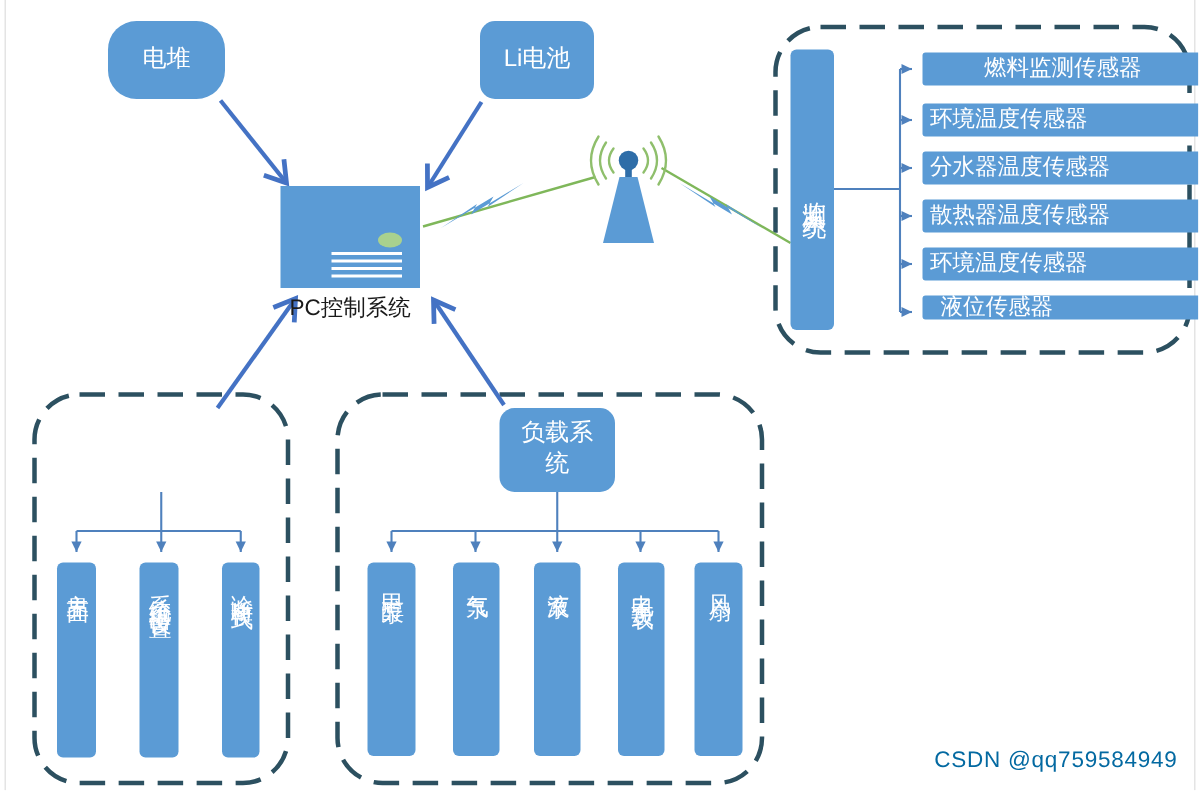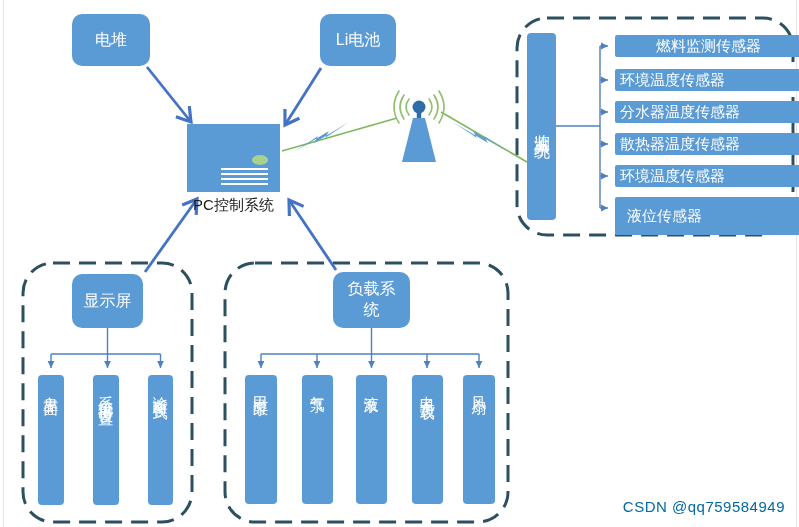--- a/index.html
+++ b/index.html
@@ -105,47 +105,46 @@
       <path d="M556,126 H600 M600,46 V208"></path>
       <line x1="600" y1="46" x2="608" y2="46" marker-end="url(#mTri)"></line>
       <line x1="600" y1="80" x2="608" y2="80" marker-end="url(#mTri)"></line>
       <line x1="600" y1="112" x2="608" y2="112" marker-end="url(#mTri)"></line>
       <line x1="600" y1="144" x2="608" y2="144" marker-end="url(#mTri)"></line>
       <line x1="600" y1="176" x2="608" y2="176" marker-end="url(#mTri)"></line>
       <line x1="600" y1="208" x2="608" y2="208" marker-end="url(#mTri)"></line>
     </g>
   </svg>
 
-  <div class="node hdr" style="left:72px; top:14px; width:78px; height:52px;">电堆</div>
+  <div class="node hdr" style="left:72px; top:14px; width:78px; height:52px;border-radius:19px;">电堆</div>
   <div class="node hdr" style="left:320px; top:14px; width:76px; height:52px;">Li电池</div>
 
   <div class="pcbox" style="left:187px; top:124px; width:93px; height:68px;">
     <div class="pc-led" style="left:65px; top:31px; width:16px; height:10px;"></div>
     <div class="pc-line" style="left:34px; top:44px; width:47px;"></div>
     <div class="pc-line" style="left:34px; top:49px; width:47px;"></div>
     <div class="pc-line" style="left:34px; top:54px; width:47px;"></div>
     <div class="pc-line" style="left:34px; top:59px; width:47px;"></div>
   </div>
   <div class="pc-label" style="left:187px; top:196px; width:93px;">PC控制系统</div>
 
-  <div class="node hdr" style="left:72px; top:274px; width:71px; height:54px;">显示屏</div>
   <div class="node vbox" style="left:38px; top:375px; width:26px; height:130px;">主界面</div>
   <div class="node vbox" style="left:93px; top:375px; width:26px; height:130px;">系统输出设置</div>
   <div class="node vbox" style="left:148px; top:375px; width:25px; height:130px;">诊断模式</div>
 
   <div class="node hdr" style="left:333px; top:272px; width:77px; height:56px; padding:6px 11px;">负载系统</div>
   <div class="node vbox" style="left:245px; top:375px; width:32px; height:129px;">甲醇泵</div>
   <div class="node vbox" style="left:302px; top:375px; width:31px; height:129px;">气泵</div>
   <div class="node vbox" style="left:356px; top:375px; width:31px; height:129px;">液泵</div>
   <div class="node vbox" style="left:412px; top:375px; width:31px; height:129px;">电子负载</div>
   <div class="node vbox" style="left:463px; top:375px; width:32px; height:129px;">风扇</div>
 
   <div class="node vbox vcenter" style="left:527px; top:33px; width:29px; height:187px; font-size:16px;">监测系统</div>
   <div class="node sensor" style="left:615px; top:35px; width:184px; height:22px;padding-left:41px;">燃料监测传感器</div>
   <div class="node sensor" style="left:615px; top:69px; width:184px; height:22px;">环境温度传感器</div>
   <div class="node sensor" style="left:615px; top:101px; width:184px; height:22px;">分水器温度传感器</div>
   <div class="node sensor" style="left:615px; top:133px; width:184px; height:22px;">散热器温度传感器</div>
   <div class="node sensor" style="left:615px; top:165px; width:184px; height:22px;">环境温度传感器</div>
-  <div class="node sensor" style="left:615px; top:197px; width:184px; height:38px;padding-left:12px;">液位传感器</div>
+  <div class="node sensor" style="left:615px; top:197px; width:184px; height:16px;padding-left:12px;">液位传感器</div>
 
   <div class="watermark" style="left:540px; top:498px; width:245px;">CSDN @qq759584949</div>
 
 </div>
 
 </body></html>

